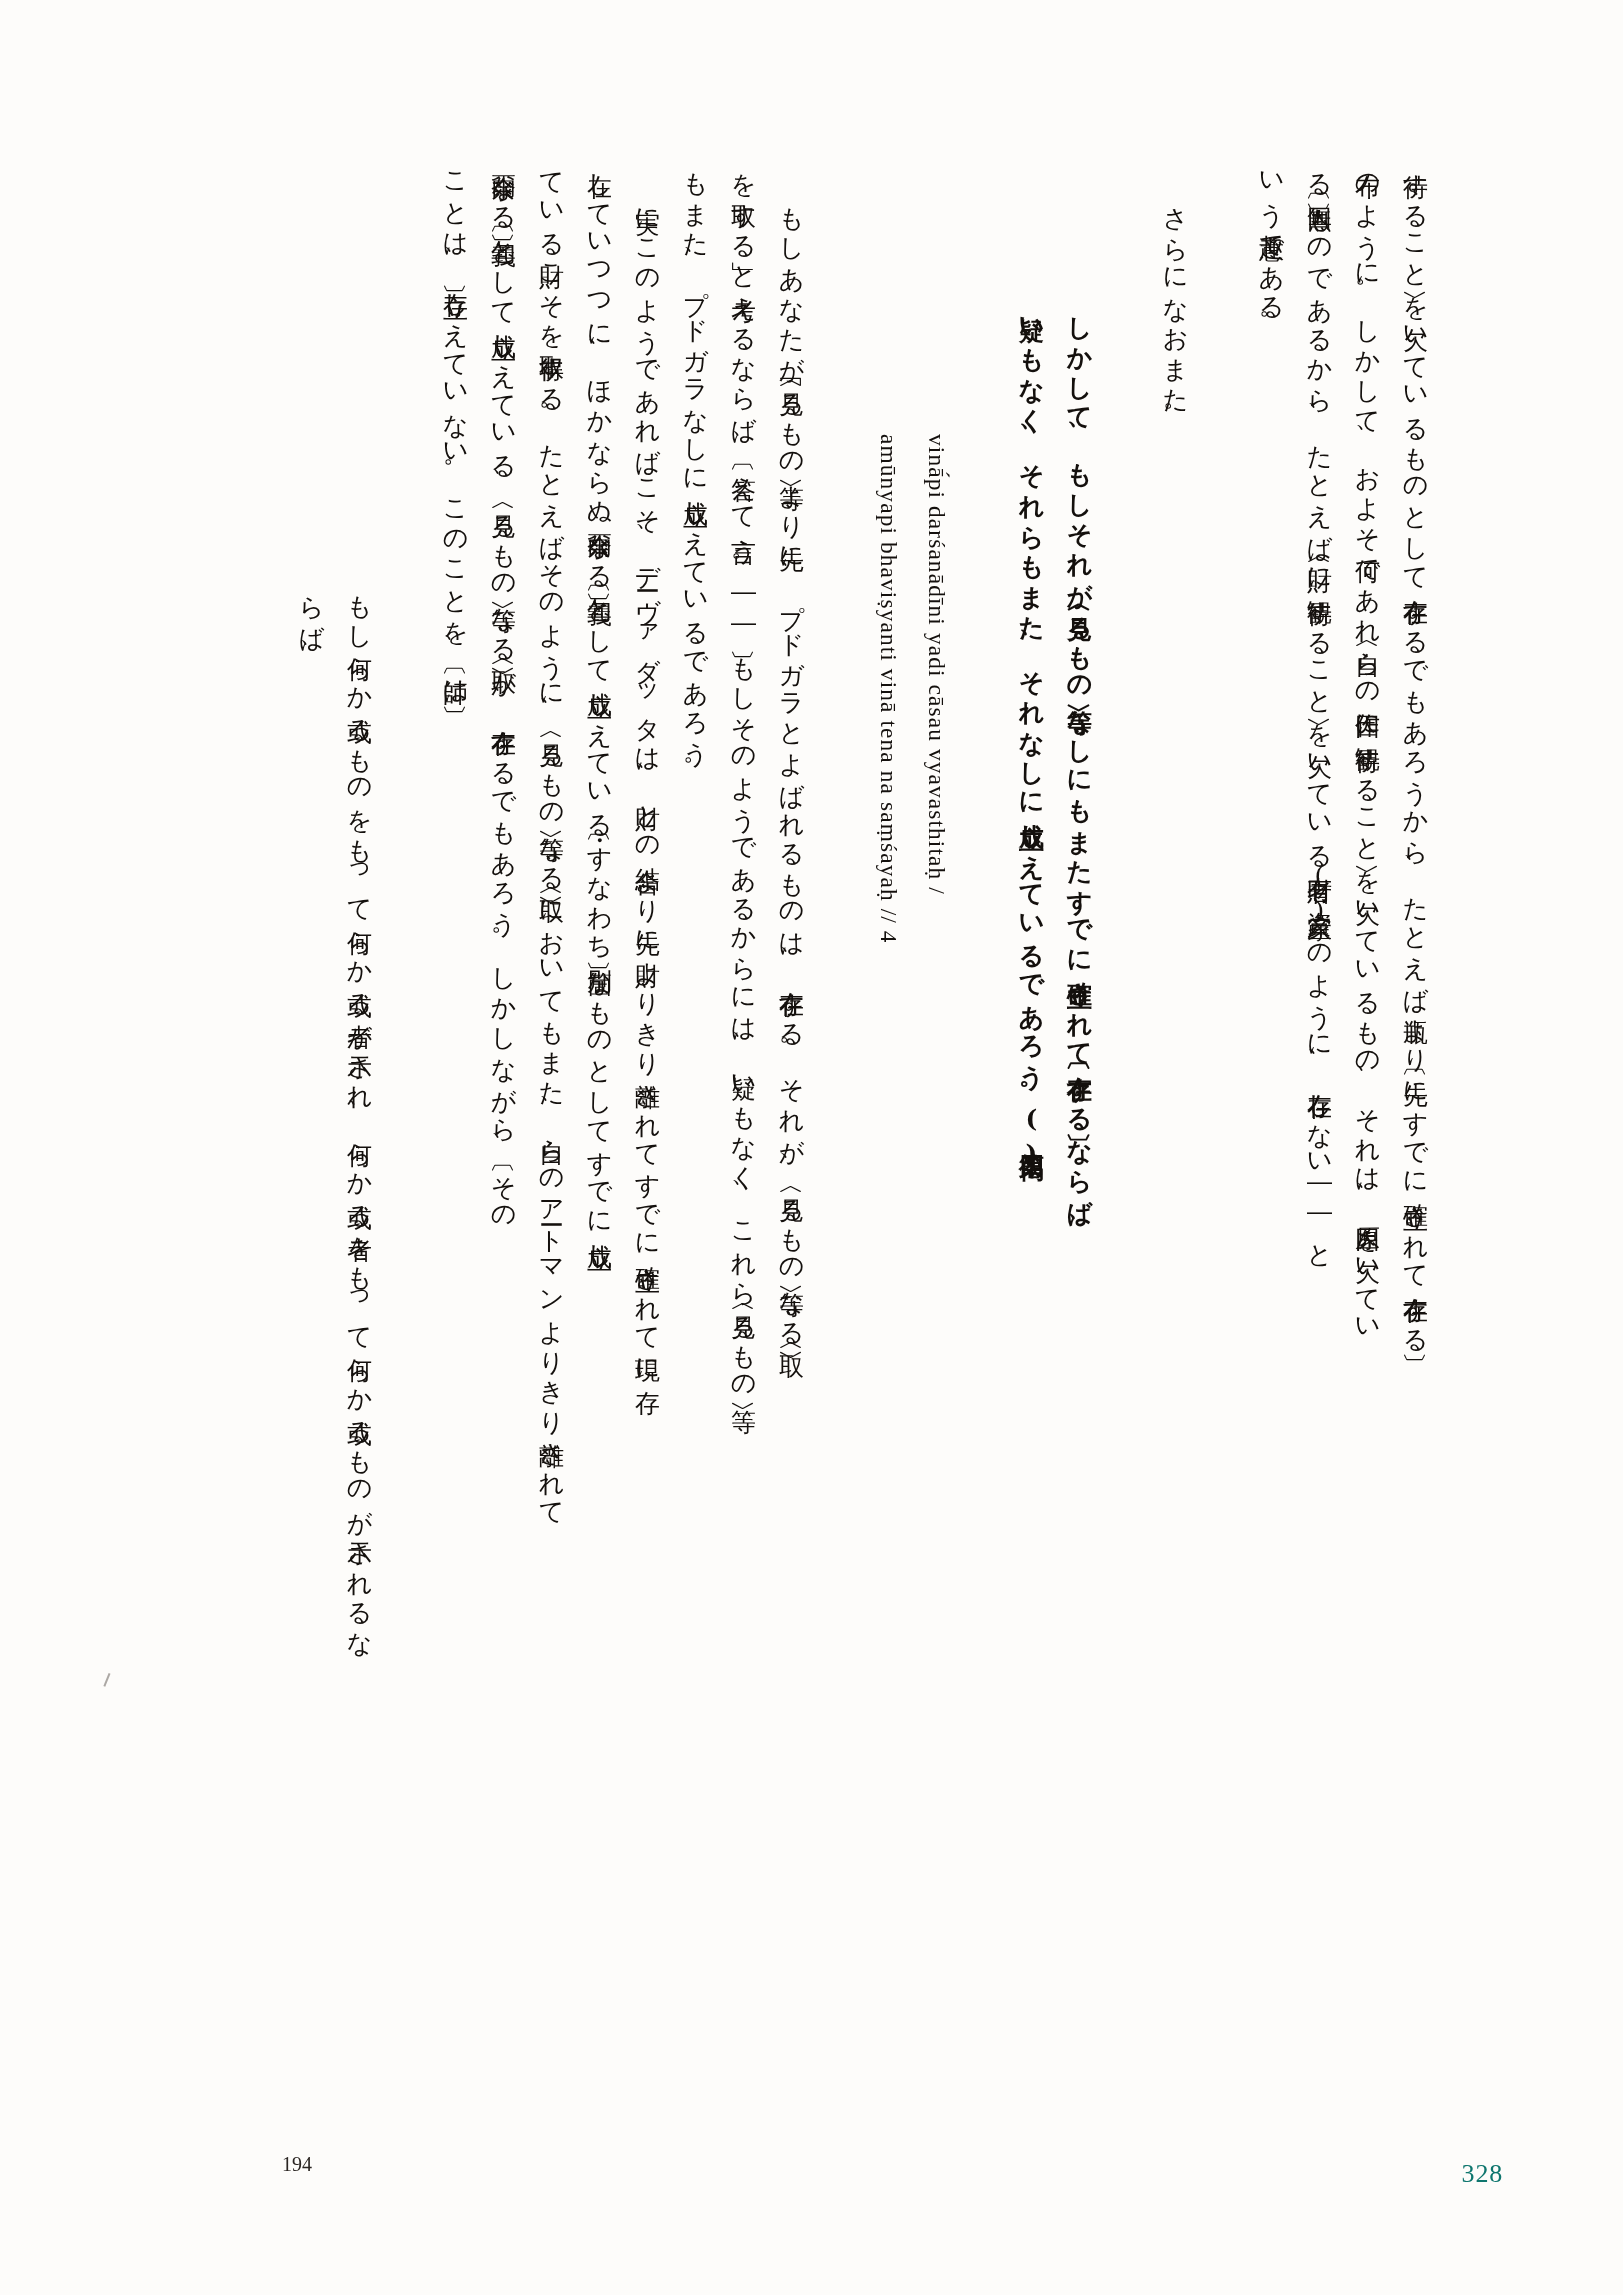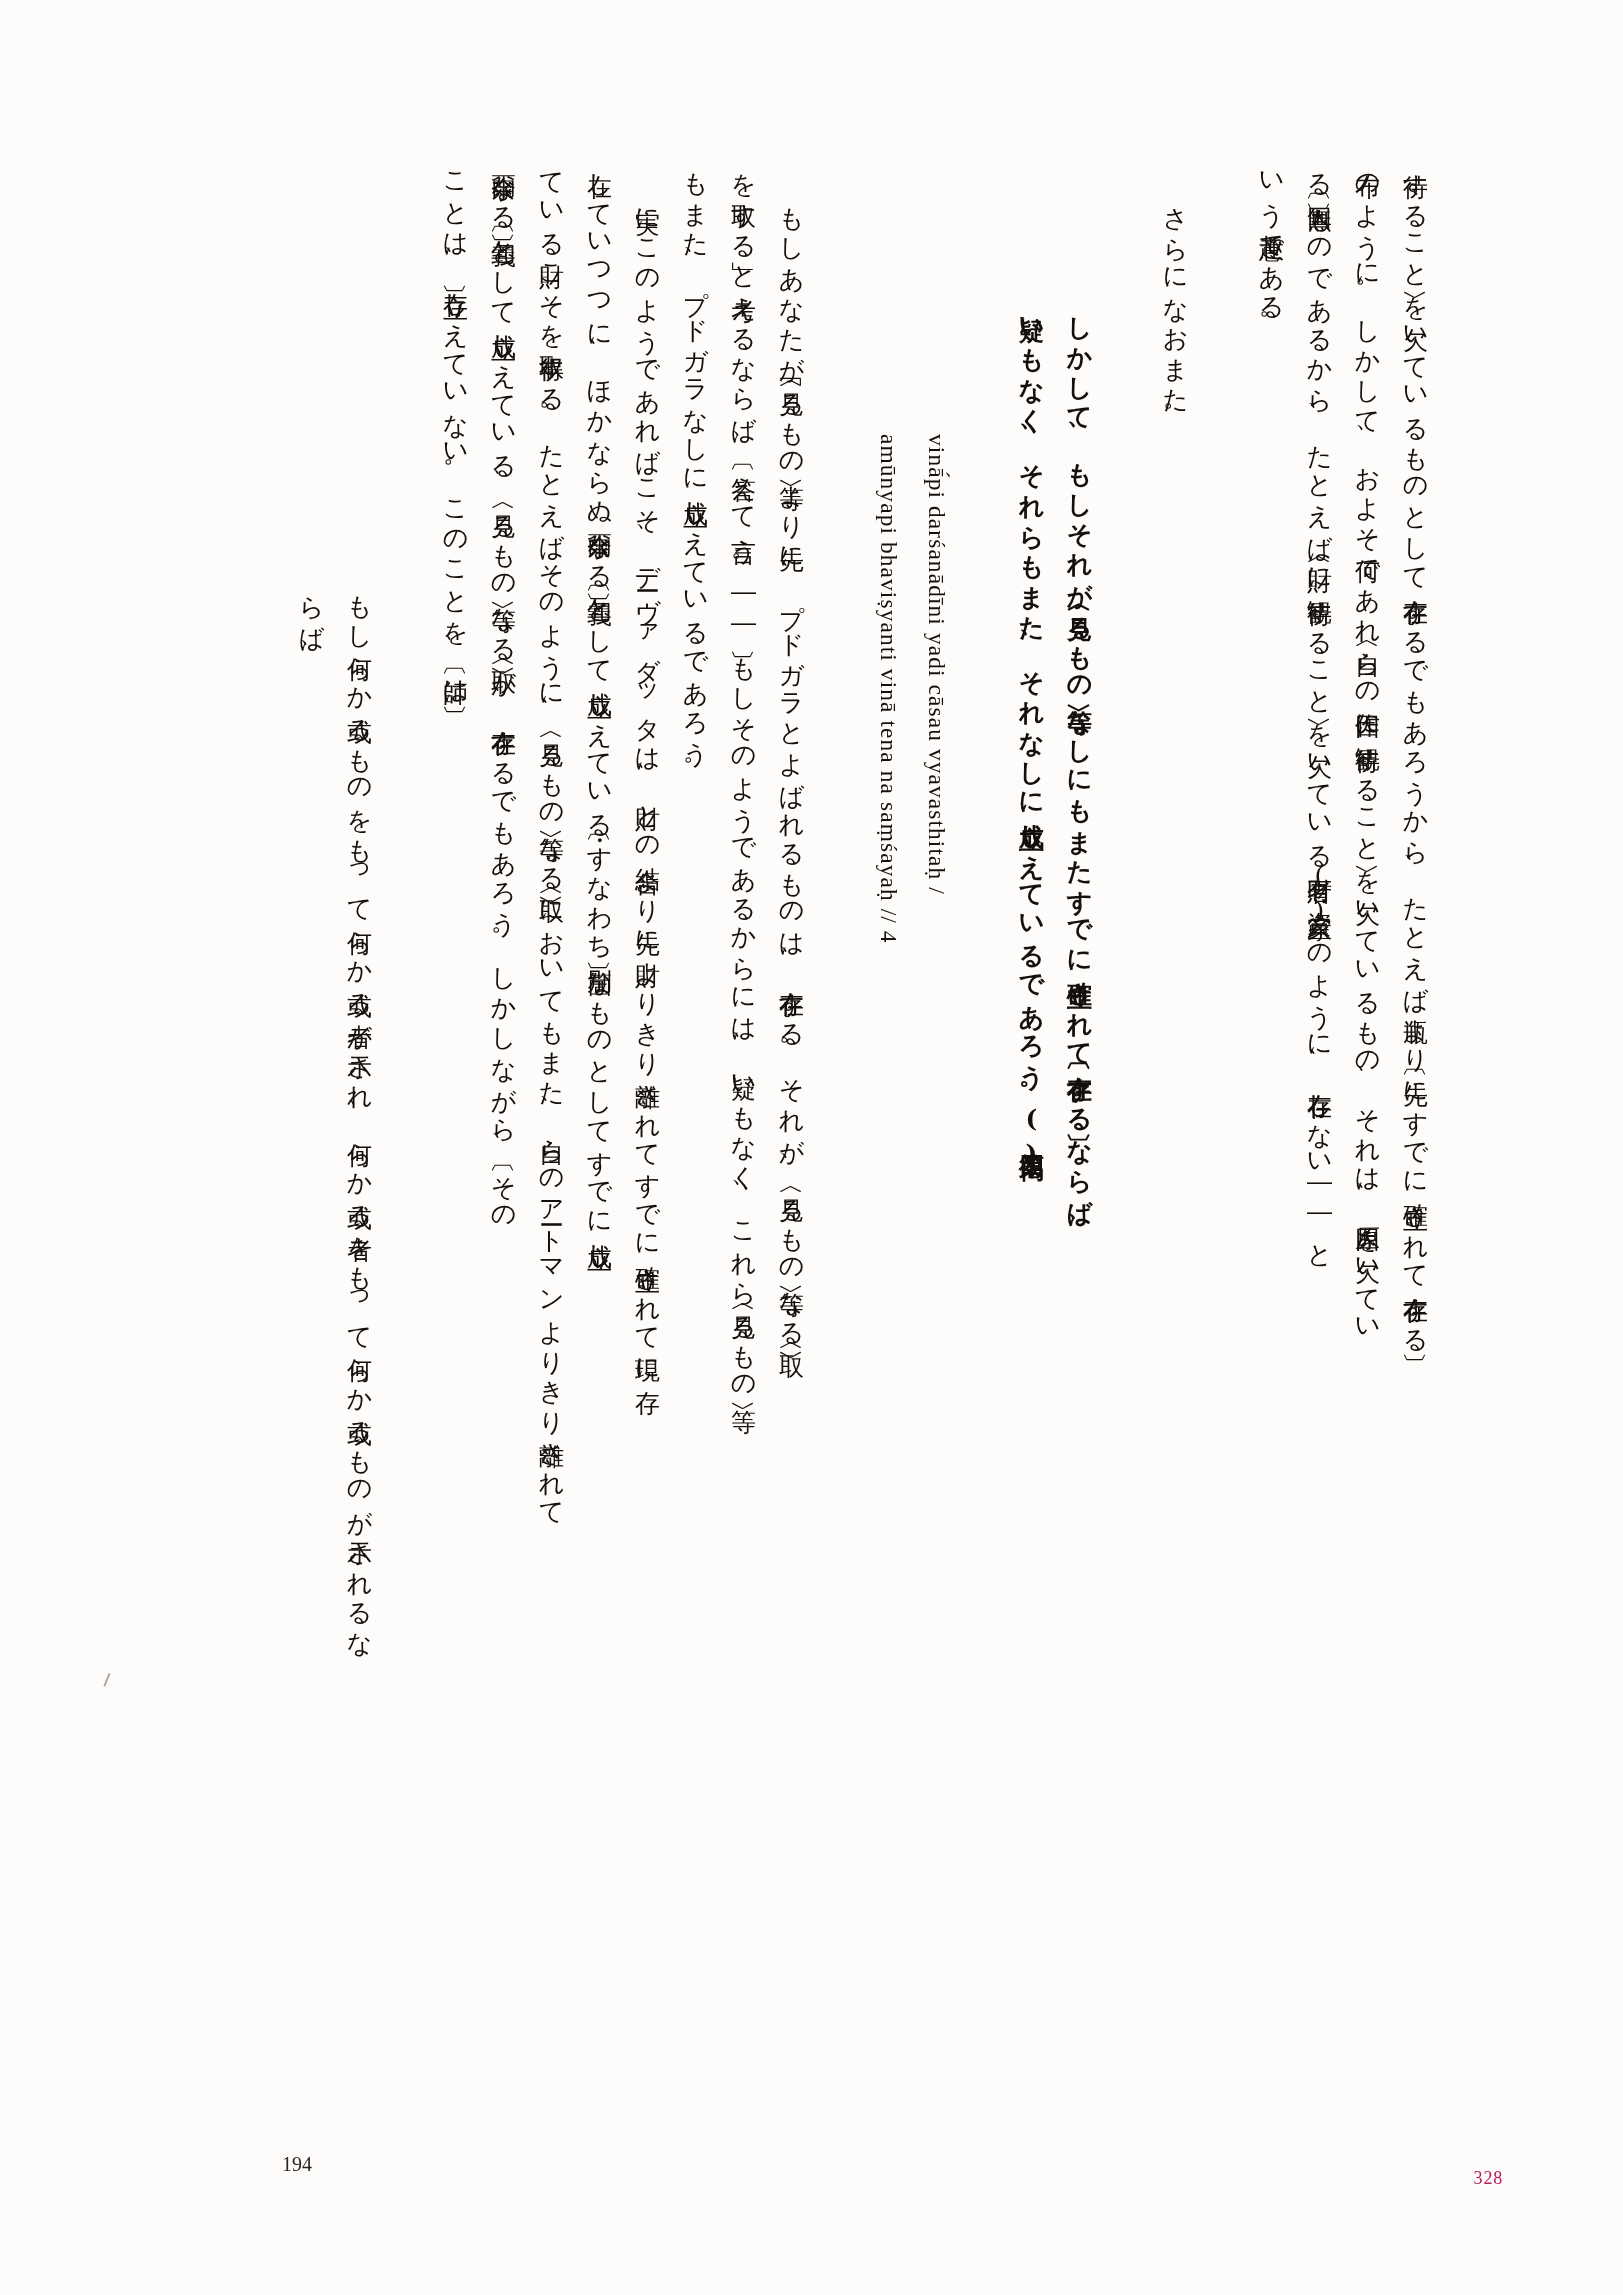--- a/index.html
+++ b/index.html
@@ -72,23 +72,23 @@
   }
 
   
   
   
   .page-num-outer {
     position: absolute;
     right: 121px;
     bottom: 106px;
     font-family: "Liberation Serif", serif;
-    font-size: 18px;
+    font-size: 26px;
     letter-spacing: 0.8px;
-    color: #be185d;
+    color: #0f766e;
   }
   .page-num-inner {
     position: absolute;
     left: 282px;
     bottom: 119px;
     font-family: "Liberation Serif", serif;
     font-size: 20px;
     color: #2a2522;
   }
 

